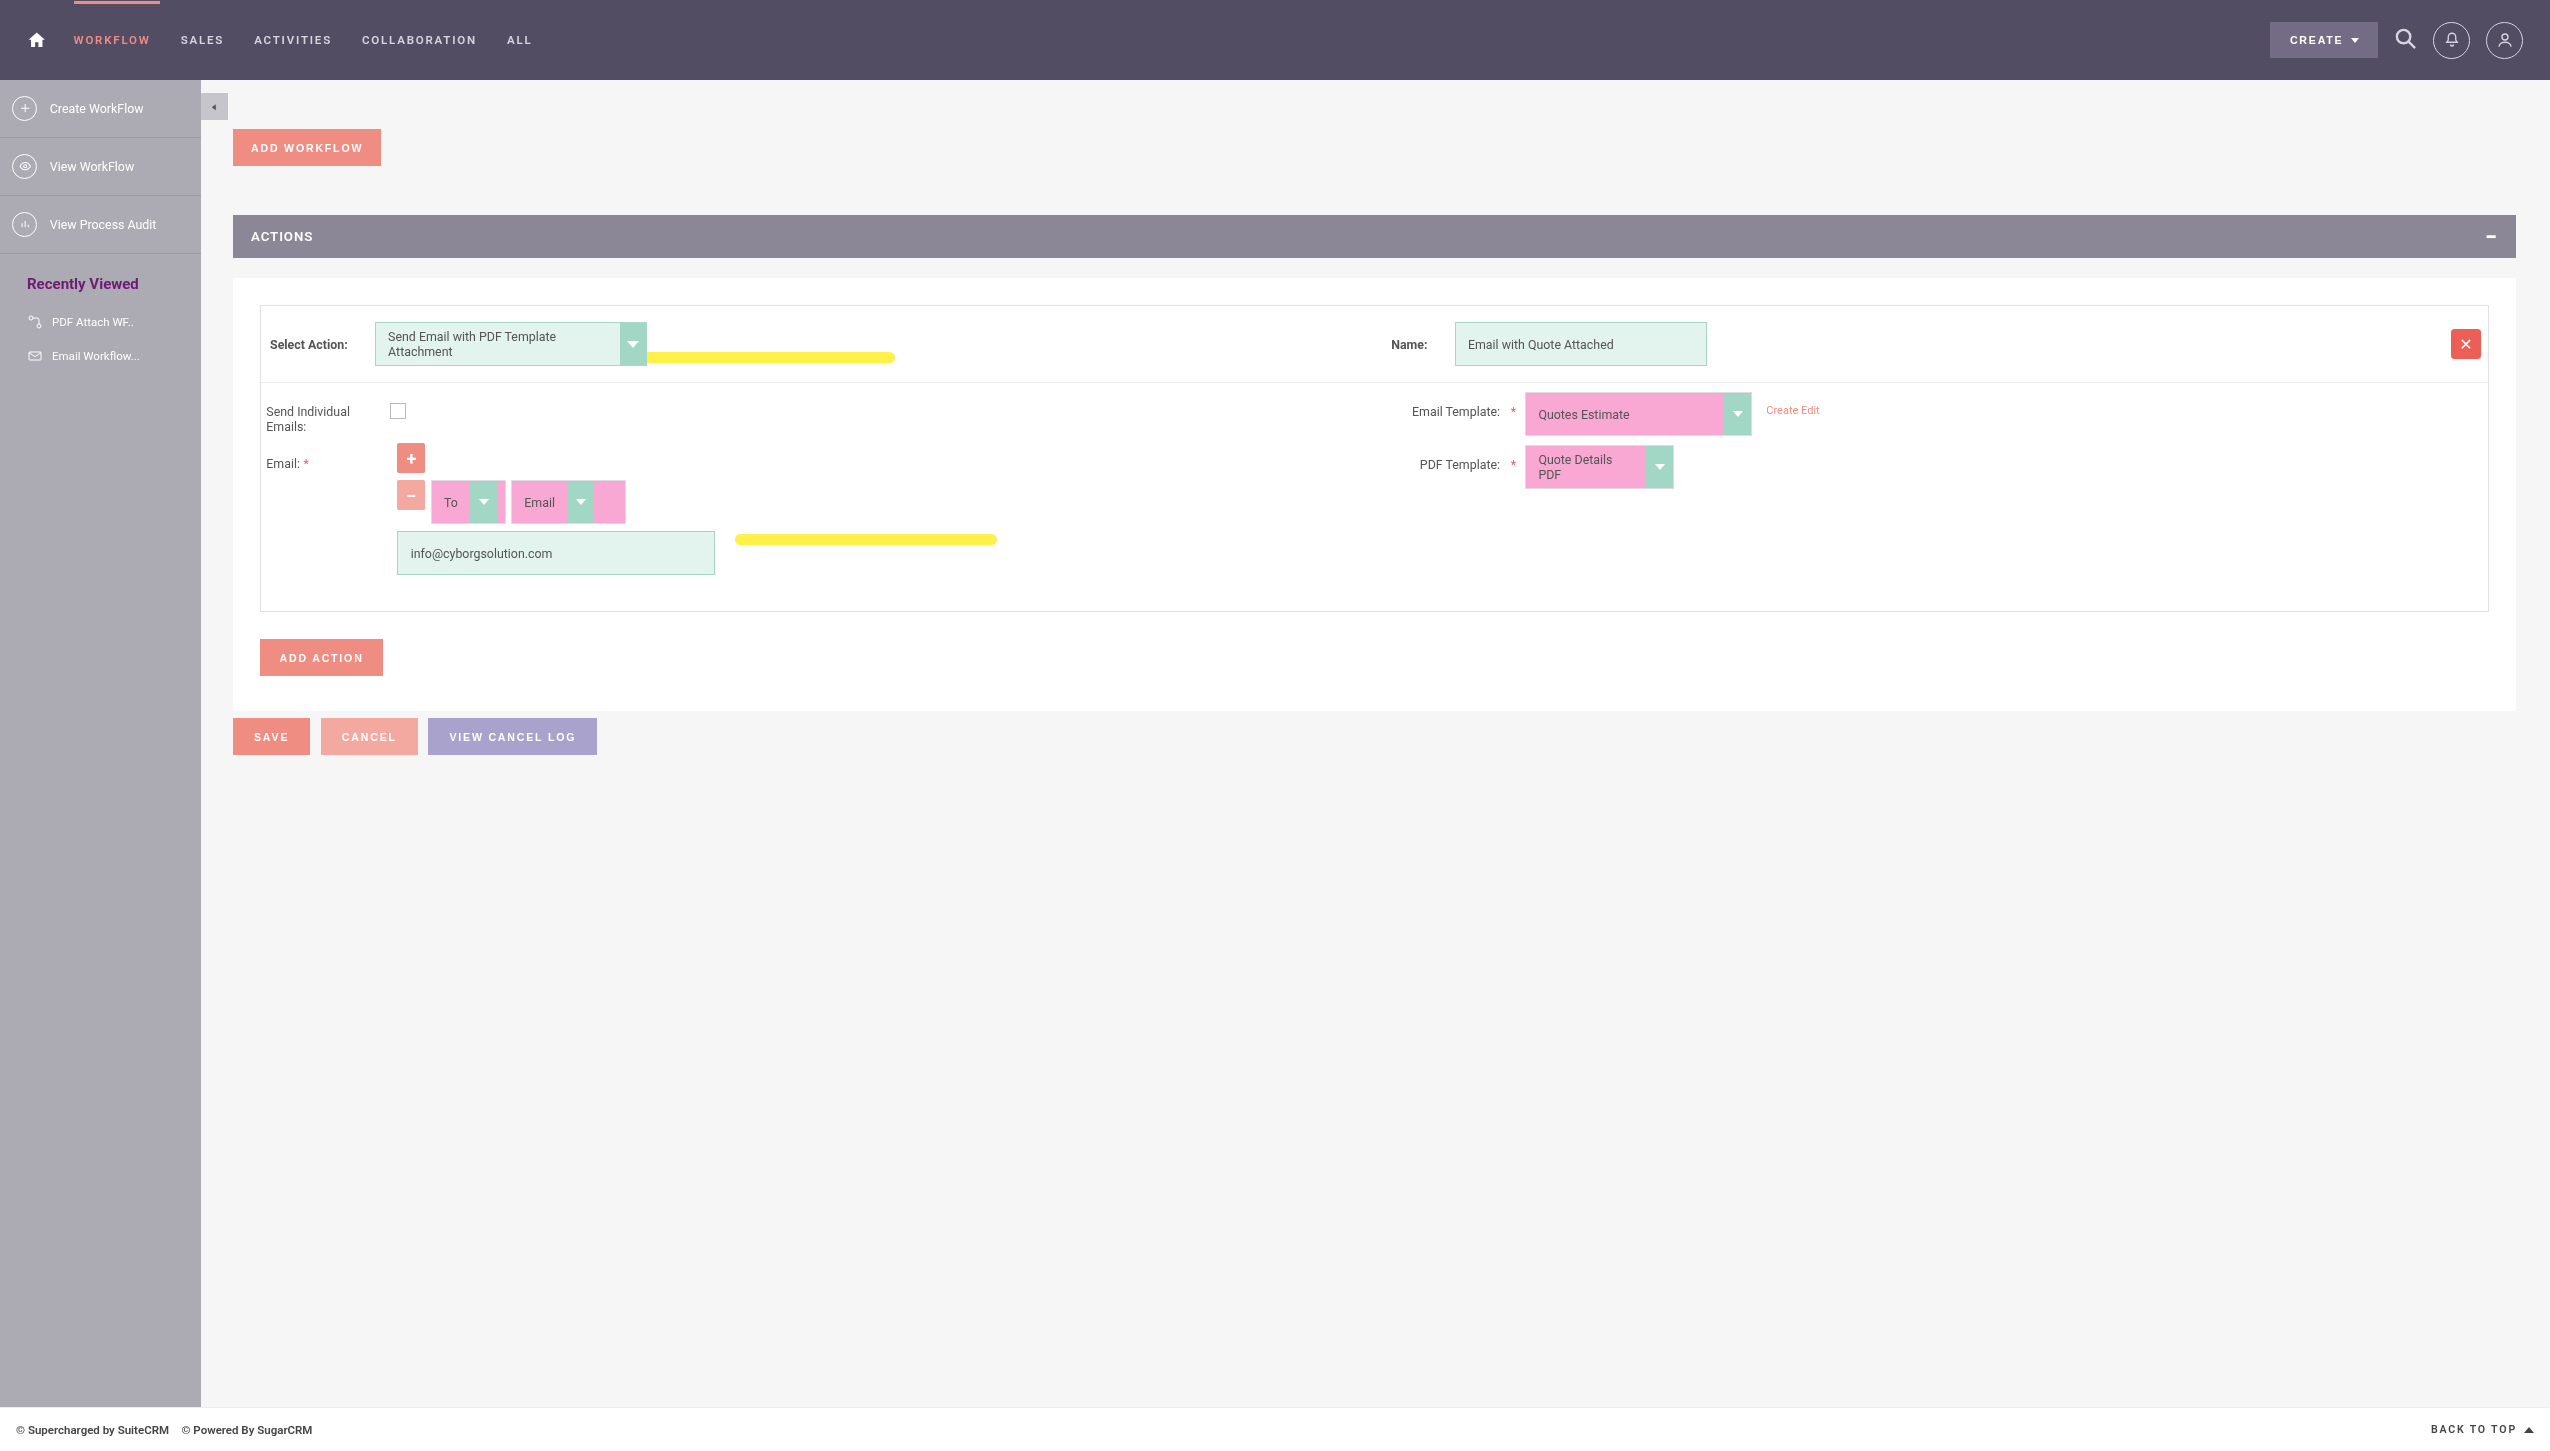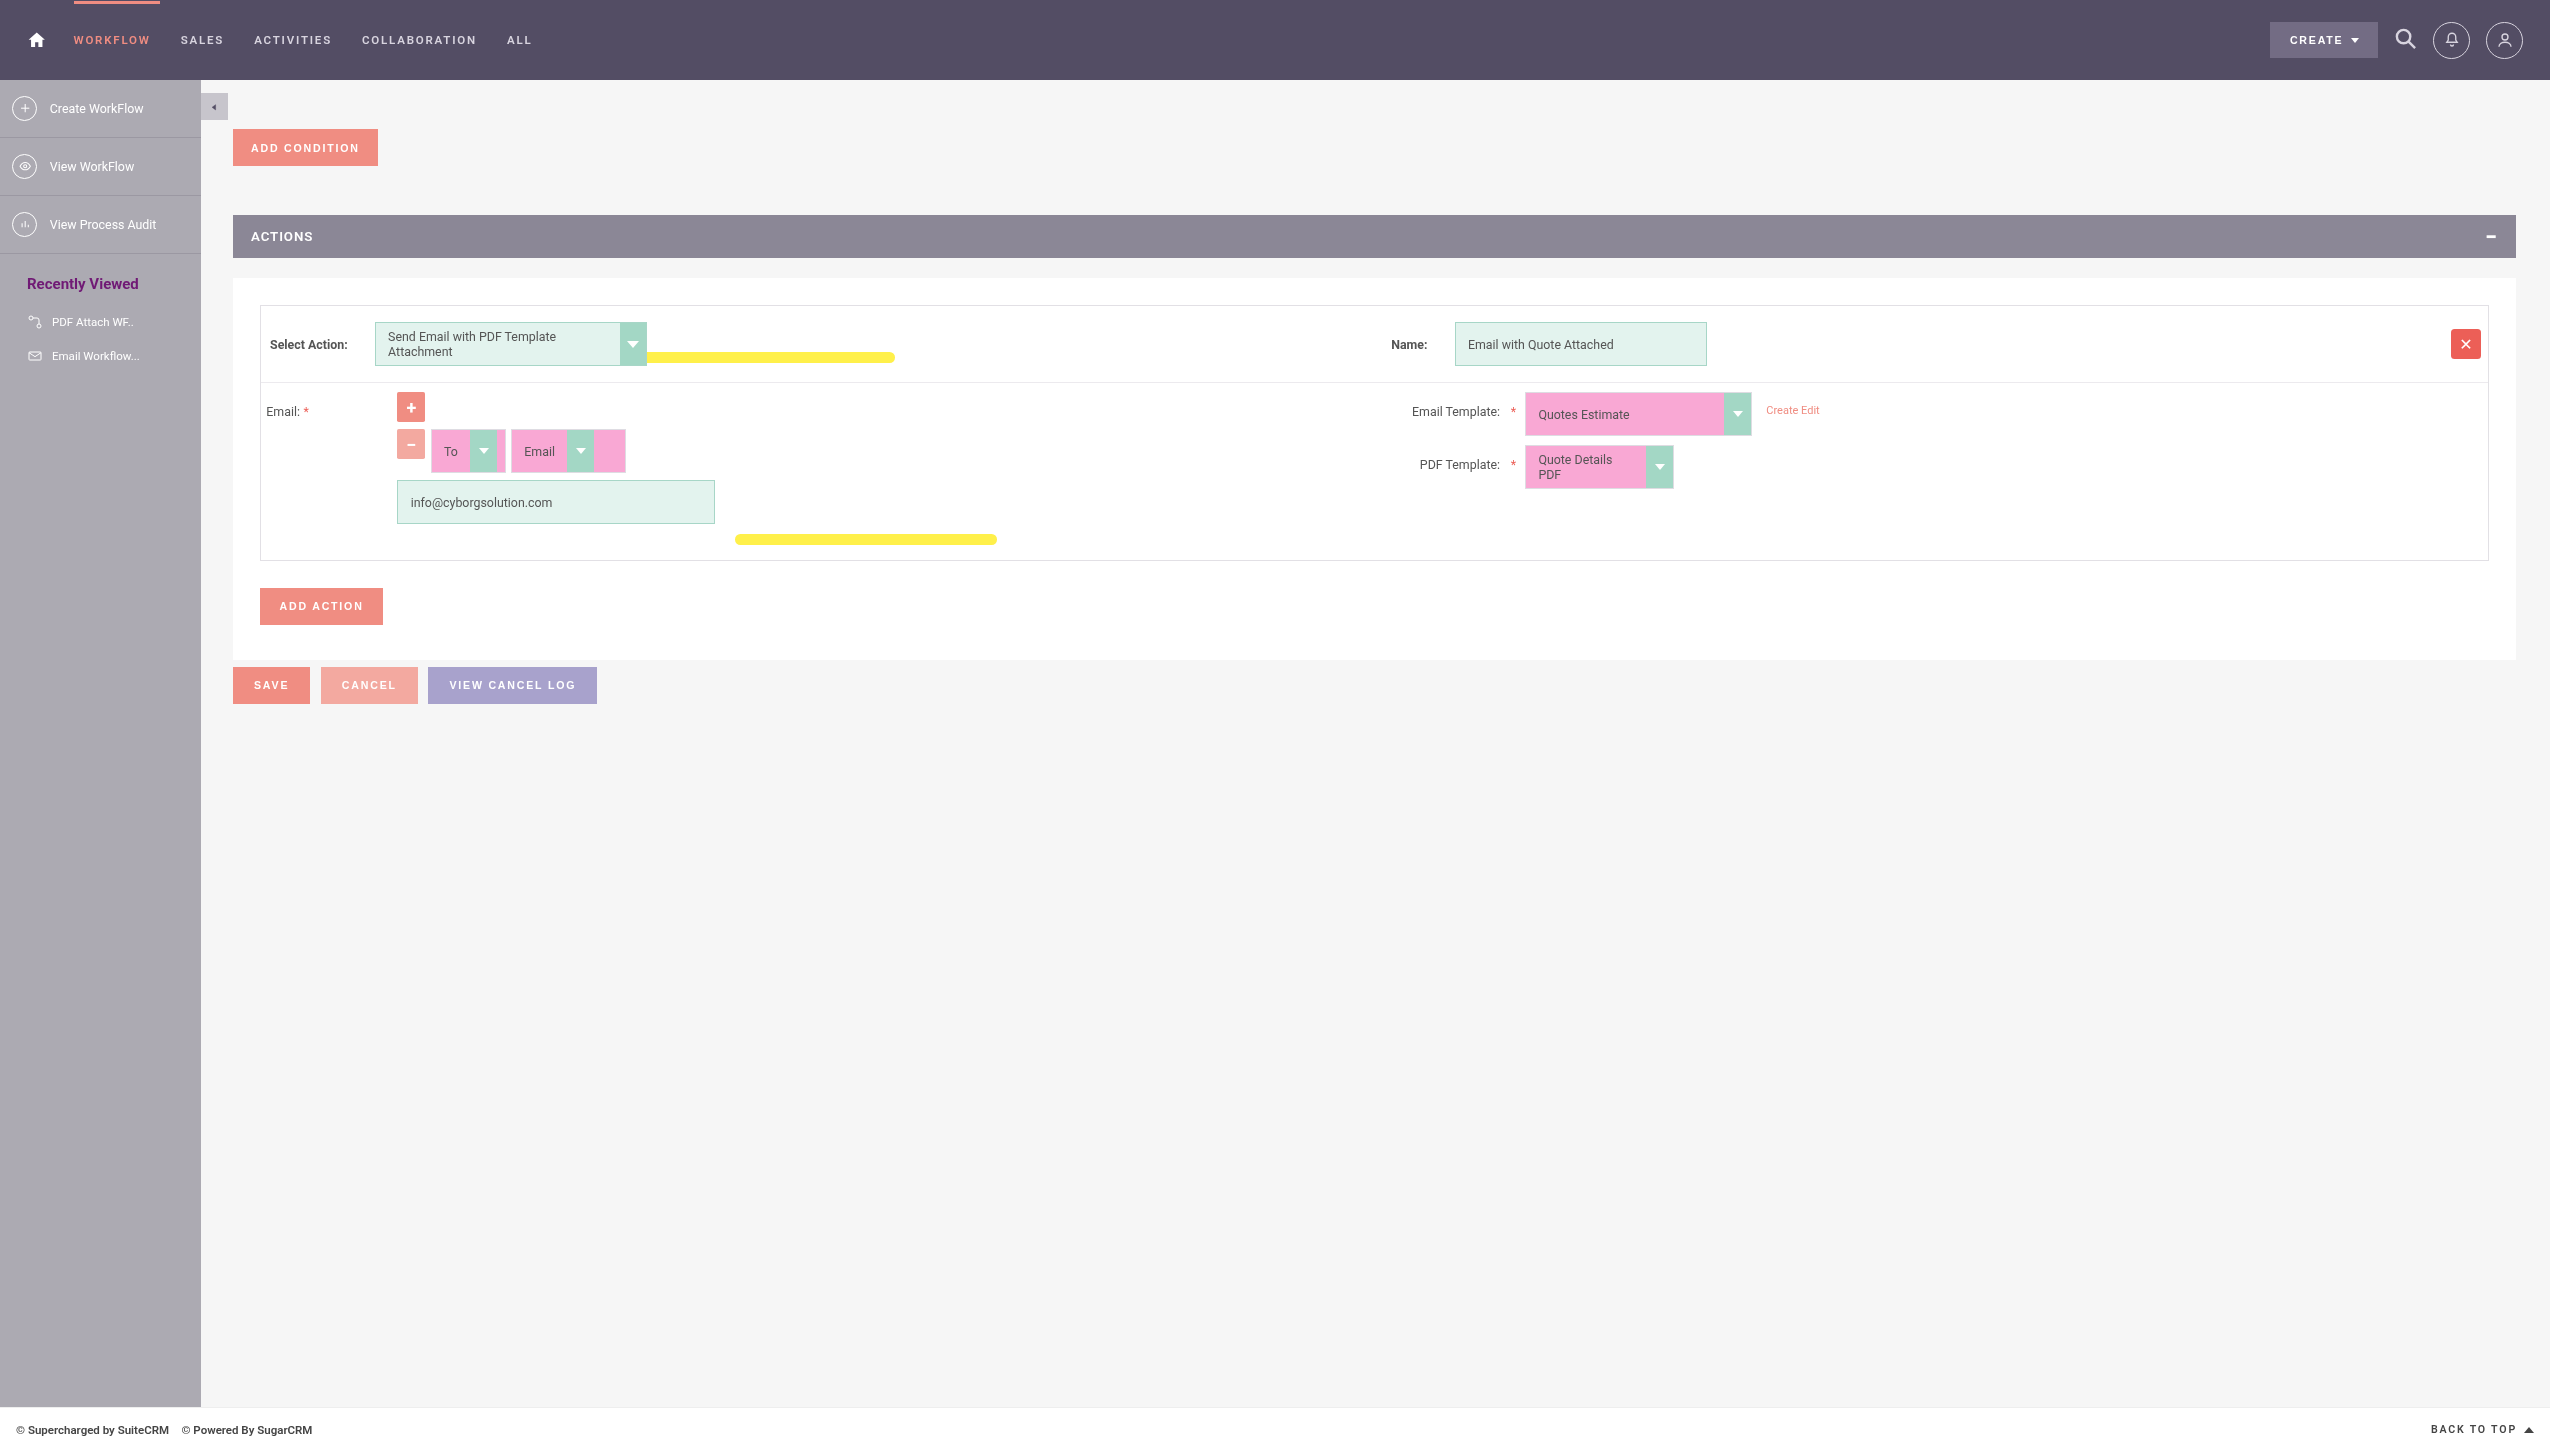--- a/index.html
+++ b/index.html
@@ -194,21 +194,21 @@
   <div class="main">
     <div style="display:flex;">
       <div class="collapse-tab">
         <svg viewBox="0 0 24 24">
             <path d="M15 6l-8 6 8 6z"></path>
           </svg>
       </div>
     </div>
 
     <div class="main-inner">
-      <button class="add-cond-btn">ADD CONDITION</button>
+      <button class="add-cond-btn">ADD WORKFLOW</button>
 
       
       <div class="panel-header">
         <span>ACTIONS</span>
         <span class="minus">−</span>
       </div>
 
       <div class="panel-body">
         <div class="action-card" style="position:relative;">
 
@@ -225,20 +225,24 @@
             <div class="input-wrap wide">
               <span>Email with Quote Attached</span>
             </div>
             <span class="del-btn">✕</span>
           </div>
 
           <div class="action-body">
             <span class="highlighter hi2"></span>
 
             <div class="col">
+              <div class="row">
+                <span class="rlab">Send Individual Emails:</span>
+                <span class="checkbox"></span>
+              </div>
               <div class="row" style="align-items:flex-start;">
                 <span class="rlab" style="width:44px;"><span>Email:</span><span class="req">*</span></span>
                 <div style="margin-left:78px;">
                   <div class="small-btn plus">+</div>
                   <div class="email-row">
                     <div class="small-btn minus">−</div>
                     <div class="sel-small" style="width:75px;">
                       <span class="txt">To</span>
                       <span class="car">
                           <span class="tri"></span>

